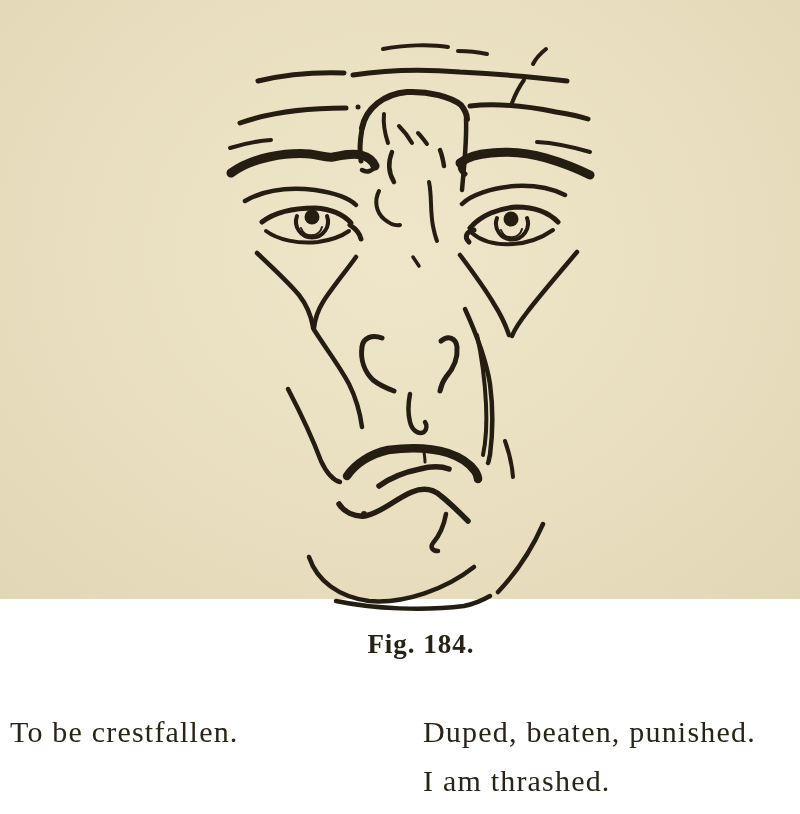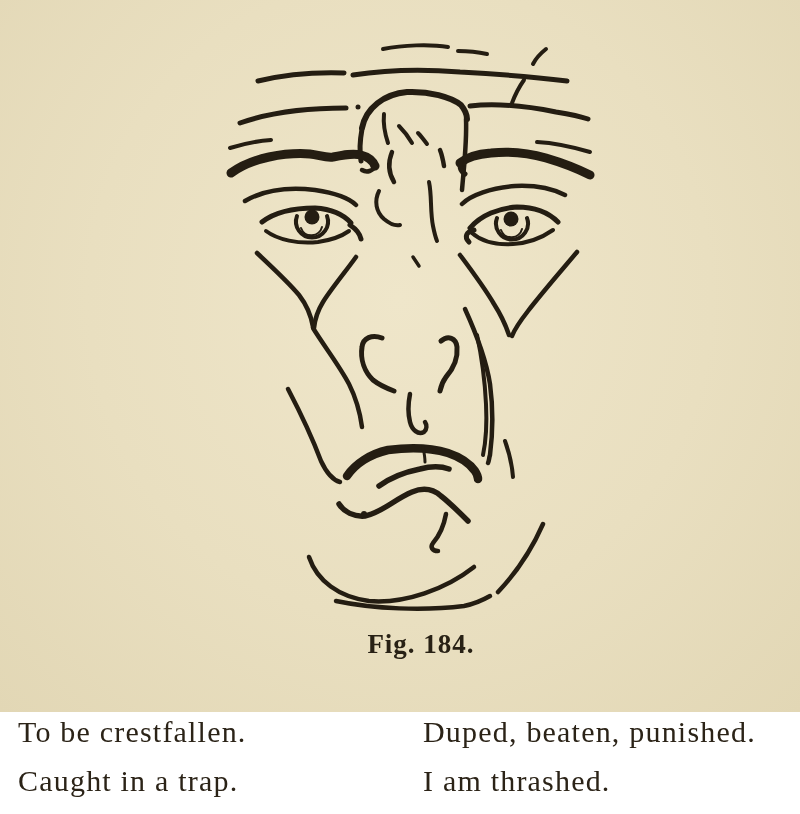--- a/index.html
+++ b/index.html
@@ -3,21 +3,21 @@
 <meta charset="utf-8">
 <style>
   html,body{margin:0;padding:0;}
   body{
     width:800px;height:814px;
     font-family:"Liberation Serif", serif;
     overflow:hidden;
   }
   .page{
     position:relative;
-    width:800px;height:712px;
+    width:800px;height:599px;
     background:radial-gradient(ellipse at 50% 42%, #efe6ca 0%, #e9dfc0 55%, #e2d7b5 100%);
   }
   .figure-svg{
     position:absolute;left:0;top:0;
   }
   .figure-svg path, .figure-svg circle{
     vector-effect:none;
   }
   .caption{
     position:absolute;
@@ -31,21 +31,21 @@
   }
   .text-block{
     position:absolute;
     top:707px;
     font-size:30px;
     line-height:49px;
     letter-spacing:1.2px;
     color:#2b2317;
     white-space:nowrap;
   }
-  .text-block.left{left:18px;}
+  .text-block.left{left:10px;}
   .text-block.right{left:423px;}
 </style>
 </head>
 <body>
 
 <div class="page">
 
   <svg class="figure-svg" width="800" height="620" viewBox="0 0 800 620" fill="none" stroke="#241d12" stroke-linecap="round" stroke-linejoin="round">
 
     <path d="M383,49 C403,45 430,44 448,47" stroke-width="4"></path>
@@ -119,20 +119,19 @@
     <path d="M446,514 C444,525 440,535 433,543 C430,547 432,551 438,551" stroke-width="4.5"></path>
     <path d="M309,557 C317,581 339,597 369,601 C405,604 446,589 474,567" stroke-width="4.5"></path>
     <path d="M336,601 C374,609 424,611 464,606 C474,604 483,600 490,596" stroke-width="4.5"></path>
     <path d="M543,524 C532,549 516,573 498,592" stroke-width="4.5"></path>
   </svg>
 
   <div class="caption">Fig. 184.</div>
 
   <div class="text-block left">
     <div>To be crestfallen.</div>
-    <div>Caught in a trap.</div>
   </div>
   <div class="text-block right">
     <div>Duped, beaten, punished.</div>
     <div>I am thrashed.</div>
   </div>
 
 </div>
 
 </body></html>

